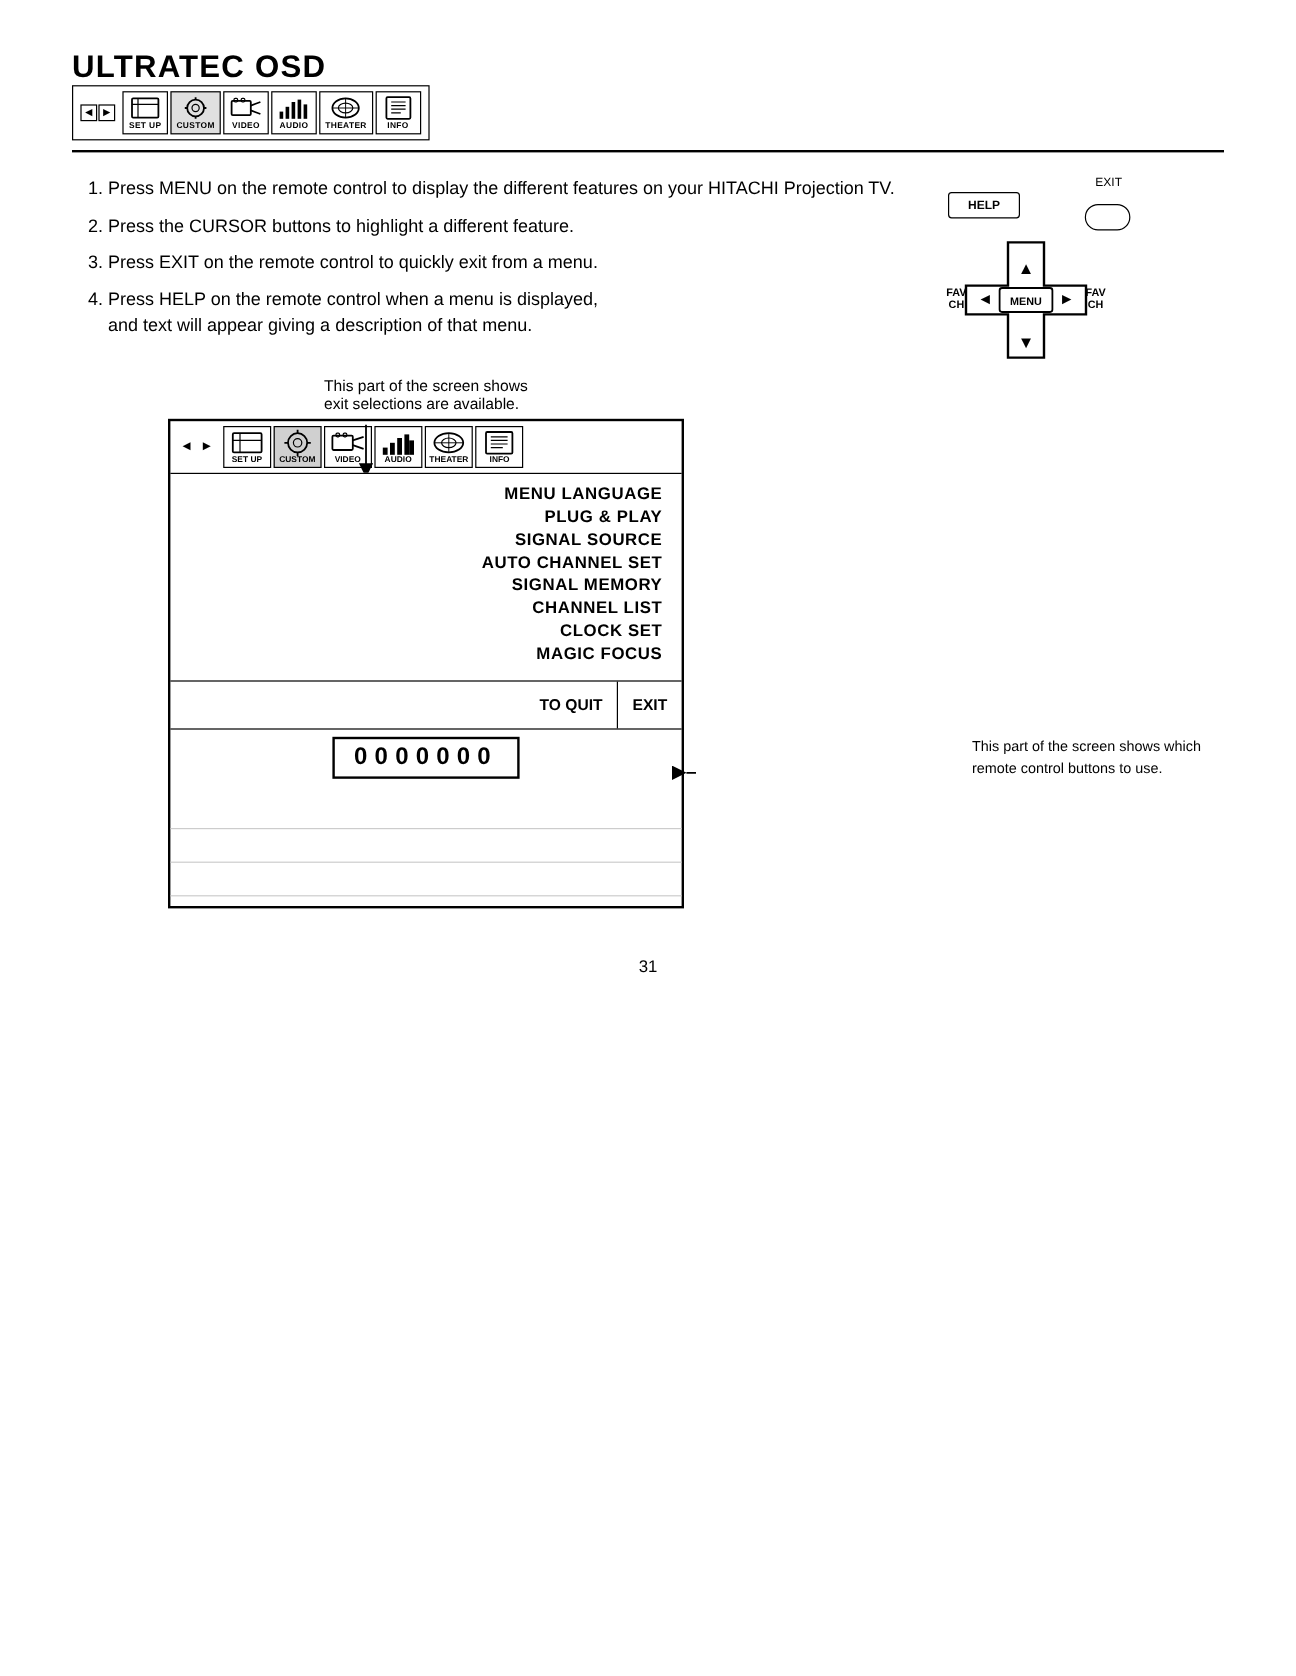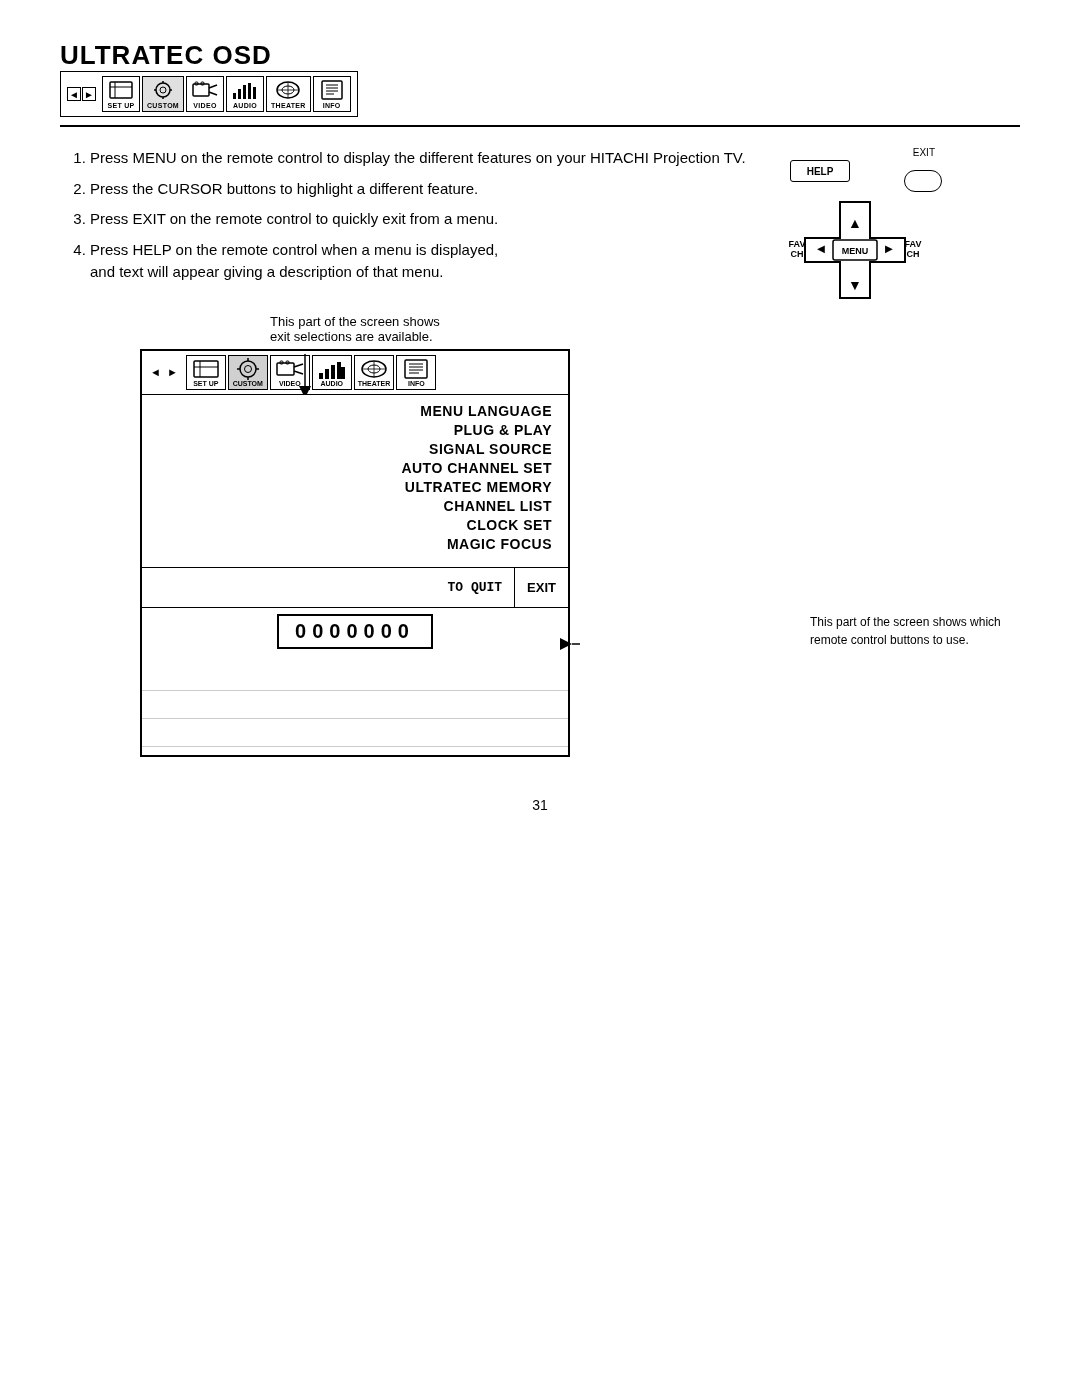--- a/index.html
+++ b/index.html
@@ -215,21 +215,20 @@
       border-top: 1.5px solid #000;
       margin-top: 4px;
     }
 
     .tv-quit-area {
       flex: 1;
       display: flex;
       align-items: center;
       justify-content: flex-end;
       padding: 12px 8px;
-      font-family: Liberation Mono, monospace;
     }
 
     .tv-quit-label {
       font-size: 13px;
       font-weight: bold;
       margin-right: 4px;
     }
 
     .tv-exit-area {
       border-left: 1.5px solid #000;
@@ -515,21 +514,21 @@
           </div>
           <span class="tv-icon-label">INFO</span>
         </div>
       </div>
 
       <div class="tv-menu-list">
         <div class="tv-menu-item">MENU LANGUAGE</div>
         <div class="tv-menu-item">PLUG &amp; PLAY</div>
         <div class="tv-menu-item">SIGNAL SOURCE</div>
         <div class="tv-menu-item">AUTO CHANNEL SET</div>
-        <div class="tv-menu-item">ULTRATEC MEMORY</div>
+        <div class="tv-menu-item">SIGNAL MEMORY</div>
         <div class="tv-menu-item">CHANNEL LIST</div>
         <div class="tv-menu-item">CLOCK SET</div>
         <div class="tv-menu-item">MAGIC FOCUS</div>
       </div>
 
       <div class="tv-bottom-bar">
         <div class="tv-quit-area">
           <span class="tv-quit-label">TO QUIT</span>
         </div>
         <div class="tv-exit-area">

